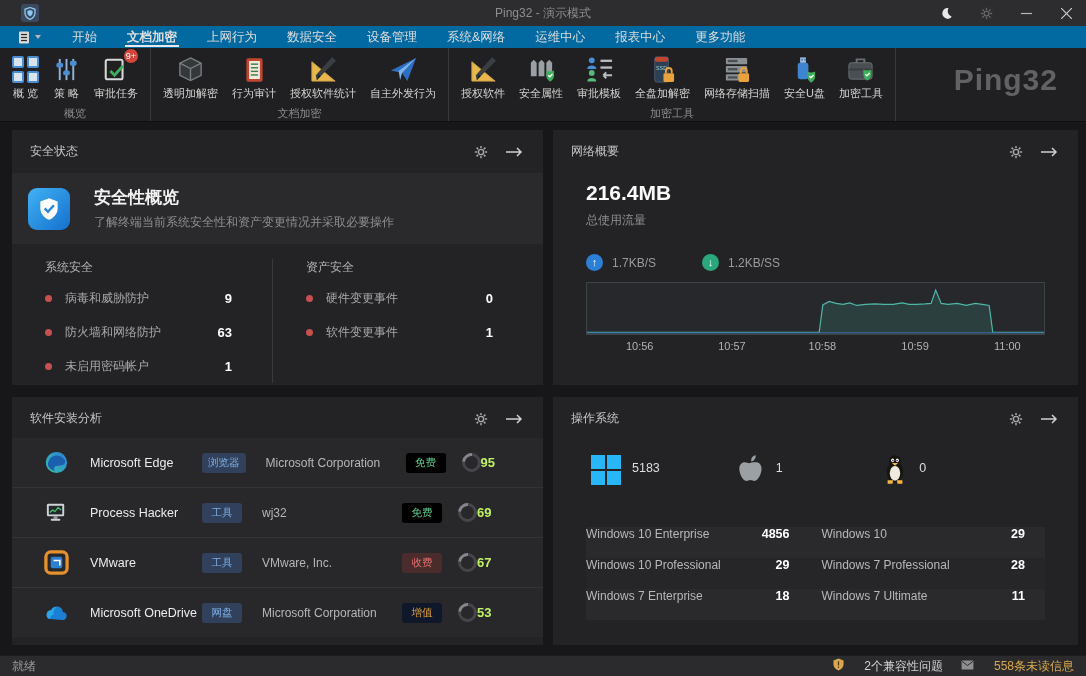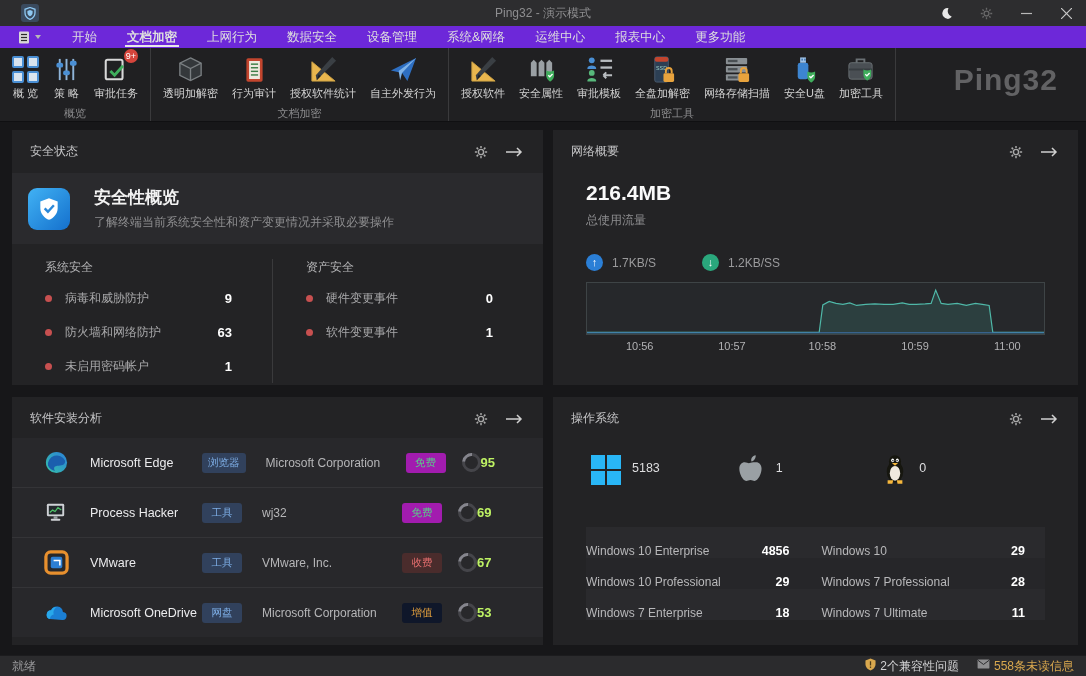--- a/index.html
+++ b/index.html
@@ -10,21 +10,21 @@
   
   .titlebar{height:26px;background:#2d2d2f;display:flex;align-items:center;position:relative}
   .app-ic{width:18px;height:18px;margin-left:21px;background:#3a4a5e;border-radius:3px;
           display:flex;align-items:center;justify-content:center}
   .tb-title{position:absolute;left:50%;transform:translateX(-50%);font-size:12px;color:#8e8e90}
   .tb-controls{margin-left:auto;display:flex;height:100%}
   .tb-btn{width:40px;display:flex;align-items:center;justify-content:center}
   .dim{opacity:.38}
 
   
-  .menubar{height:22px;background:#6d28d9;display:flex;align-items:center;padding-left:18px}
+  .menubar{height:22px;background:#0369a1;display:flex;align-items:center;padding-left:18px}
   .menu-ic{display:flex;align-items:center;margin-right:16px;gap:3px}
   .caret{width:0;height:0;border-left:3.5px solid transparent;border-right:3.5px solid transparent;border-top:4px solid #b8b8b8}
   .tab{padding:0 15px;font-size:12.5px;color:#dedede;height:100%;display:flex;align-items:center;position:relative}
   .tab.active{font-weight:bold}
   .tab.active::after{content:"";position:absolute;left:13px;right:13px;bottom:1px;height:2px;background:#e8e8e8}
 
   
   .ribbon{height:73px;background:#202022;border-bottom:1px solid #101012;display:flex;position:relative}
   .rgroup{display:flex;flex-direction:column;border-right:1px solid #3a3a3c;padding:3px 5px 0}
   .ritems{display:flex;flex:1;align-items:flex-start}
@@ -79,49 +79,49 @@
   .chart-ticks span{position:absolute;transform:translateX(-50%);font-size:11px;color:#b2b2b4;white-space:nowrap}
 
   
   .sw-rows{margin-top:11px}
   .sw-row{height:49px;display:flex;align-items:center;background:#28282b;border-top:1px solid #343437;padding-left:31px}
   .sw-row:first-child{border-top:none}
   .sw-ic{width:26px;height:26px;flex:none;display:flex;align-items:center;justify-content:center}
   .sw-name{width:112px;margin-left:21px;font-size:12.5px;color:#ececee}
   .bdg{min-width:40px;text-align:center;font-size:10.5px;padding:3px 6px;border-radius:3px;box-sizing:border-box;flex:none}
   .cat{background:#31415c;color:#7fb0e8}
-  .free{background:#a21caf;color:#5cc98a}
+  .free{background:#000000;color:#5cc98a}
   .paid{background:#4a2c2c;color:#e06c6c}
   .prem{background:#0f172a;color:#e8a33d}
   .sw-vendor{width:140px;margin-left:20px;font-size:12px;color:#b6b6b8}
   .ring{width:19px;height:19px;border:3px solid #45454a;border-top-color:#85858d;border-radius:50%;
         margin-left:16px;transform:rotate(-40deg);box-sizing:border-box;flex:none}
   .sw-score{font-weight:bold;font-size:13px;color:#bef264}
 
   
   .os-plats{display:flex;padding:24px 50px 0 38px}
   .os-plat{flex:1;display:flex;align-items:center;gap:11px}
   .os-ic{height:34px;display:flex;align-items:flex-end;justify-content:center}
   .win-grid{display:grid;grid-template-columns:14px 14px;grid-template-rows:14px 14px;gap:2px}
   .win-grid i{background:#29b6f6}
   .os-count{font-size:12.5px;color:#dedee0}
   .os-table{position:absolute;left:33px;right:33px;top:130px}
-  .os-trow{display:flex;height:31px;align-items:flex-end}
+  .os-trow{display:flex;height:31px;align-items:flex-start}
   .os-trow.alt{background:#2a2a2d}
   .os-trow.mid{background:#262629}
   .os-cell{flex:1;display:flex;align-items:center;font-size:12px;color:#b8b8ba}
   .os-cell:first-child{padding-right:18px}
   .os-cell:last-child{padding-left:14px;padding-right:20px}
   .os-cell b{margin-left:auto;color:#fff;font-size:12.5px}
 
   
   .statusbar{position:absolute;bottom:0;left:0;right:0;height:21px;background:#2b2b2d;border-top:1px solid #1c1c1e;
              display:flex;align-items:center;padding:0 12px;font-size:12px;color:#9c9c9e;box-sizing:border-box}
   .sb-right{margin-left:auto;display:flex;gap:18px;align-items:center}
-  .sb-item{display:flex;align-items:flex-start;gap:4px}
+  .sb-item{display:flex;align-items:center;gap:20px}
   .compat{color:#d2d2d4}
   .unread{color:#d9a84e}
 </style>
 </head>
 <body>
 
 <div class="titlebar">
   <span class="app-ic">
     <svg width="12" height="13" viewBox="0 0 12 13">
         <path d="M6 .5 l5 1.8 v3.4 c0 3.4 -2.5 5.6 -5 6.6 C3.5 11.3 1 9.1 1 5.7 V2.3 z" fill="none" stroke="#8ec8f2" stroke-width="1.3"></path>

